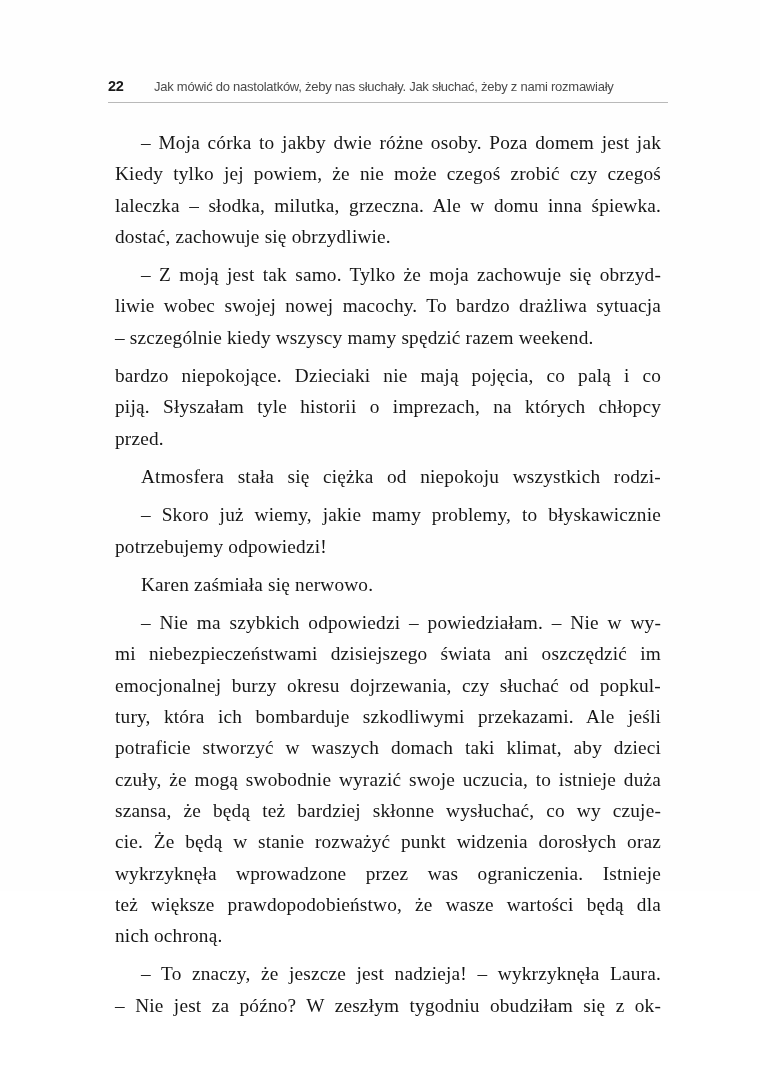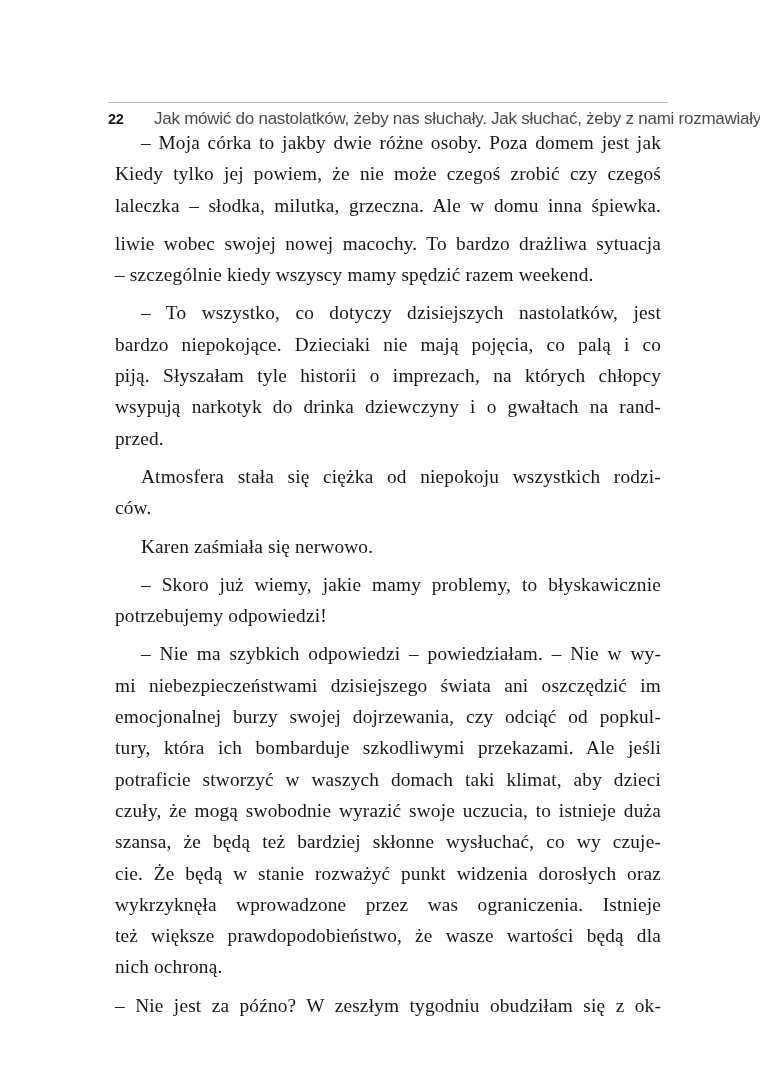--- a/index.html
+++ b/index.html
@@ -41,25 +41,24 @@
     font-weight: bold;
     font-size: 14.5px;
     letter-spacing: -0.2px;
     color: #1a1a1a;
     width: 46px;
     flex: 0 0 46px;
   }
   .head-title {
     font-family: "Liberation Sans", "DejaVu Sans", sans-serif;
     font-weight: normal;
-    font-size: 17px;
+    font-size: 13px;
     letter-spacing: -0.25px;
     color: #4a4a4a;
     white-space: nowrap;
-    margin-top: 31px;
   }
   .head-rule {
     position: absolute;
     left: 108px;
     top: 102px;
     width: 560px;
     height: 1px;
     background: #b9b9b9;
   }
 
@@ -108,54 +107,54 @@
     <span class="head-title">Jak mówić do nastolatków, żeby nas słuchały. Jak słuchać, żeby z nami rozmawiały</span>
   </div>
 
   <div class="head-rule" style="background: rgb(185, 185, 185);"></div>
 
   <div class="textblock" style="color: rgb(22, 22, 22);">
       <p class="para">
         <span class="ln j ind">–  Moja córka to jakby dwie różne osoby. Poza domem jest jak</span>
         <span class="ln j">Kiedy tylko jej powiem, że nie może czegoś zrobić czy czegoś</span>
         <span class="ln j">laleczka – słodka, milutka, grzeczna. Ale w domu inna śpiewka.</span>
+        <span class="ln last">dostać, zachowuje się obrzydliwie.</span>
       </p>
       <p class="para">
+        <span class="ln j ind">–  Z moją jest tak samo. Tylko że moja zachowuje się obrzyd-</span>
         <span class="ln j">liwie wobec swojej nowej macochy. To bardzo drażliwa sytuacja</span>
         <span class="ln last">– szczególnie kiedy wszyscy mamy spędzić razem weekend.</span>
       </p>
       <p class="para">
-        <span class="ln j ind">–  To wszystko, co dotyczy dzisiejszych nastolatków, jest</span>
         <span class="ln j">bardzo niepokojące. Dzieciaki nie mają pojęcia, co palą i co</span>
         <span class="ln j">piją. Słyszałam tyle historii o imprezach, na których chłopcy</span>
-        <span class="ln j">wsypują narkotyk do drinka dziewczyny i o gwałtach na rand-</span>
         <span class="ln last">przed.</span>
       </p>
       <p class="para">
         <span class="ln j ind">Atmosfera stała się ciężka od niepokoju wszystkich rodzi-</span>
-        <span class="ln last">ców.</span>
-      </p>
-      <p class="para">
-        <span class="ln last ind">Karen zaśmiała się nerwowo.</span>
       </p>
       <p class="para">
         <span class="ln j ind">–  Skoro już wiemy, jakie mamy problemy, to błyskawicznie</span>
         <span class="ln last">potrzebujemy odpowiedzi!</span>
       </p>
       <p class="para">
+        <span class="ln last ind">Karen zaśmiała się nerwowo.</span>
+      </p>
+      <p class="para">
         <span class="ln j ind">–  Nie ma szybkich odpowiedzi – powiedziałam. – Nie w wy-</span>
         <span class="ln j">mi niebezpieczeństwami dzisiejszego świata ani oszczędzić im</span>
-        <span class="ln j">emocjonalnej burzy swojej dojrzewania, czy odciąć od popkul-</span>
+        <span class="ln j">emocjonalnej burzy okresu dojrzewania, czy słuchać od popkul-</span>
         <span class="ln j">tury, która ich bombarduje szkodliwymi przekazami. Ale jeśli</span>
         <span class="ln j">potraficie stworzyć w waszych domach taki klimat, aby dzieci</span>
         <span class="ln j">czuły, że mogą swobodnie wyrazić swoje uczucia, to istnieje duża</span>
         <span class="ln j">szansa, że będą też bardziej skłonne wysłuchać, co wy czuje-</span>
         <span class="ln j">cie. Że będą w stanie rozważyć punkt widzenia dorosłych oraz</span>
         <span class="ln j">wykrzyknęła wprowadzone przez was ograniczenia. Istnieje</span>
         <span class="ln j">też większe prawdopodobieństwo, że wasze wartości będą dla</span>
         <span class="ln last">nich ochroną.</span>
       </p>
       <p class="para">
+        <span class="ln j ind">–  To znaczy, że jeszcze jest nadzieja! – wykrzyknęła Laura.</span>
         <span class="ln j">– Nie jest za późno? W zeszłym tygodniu obudziłam się z ok-</span>
       </p>
     </div>
 
 </div>
 
 </body></html>

